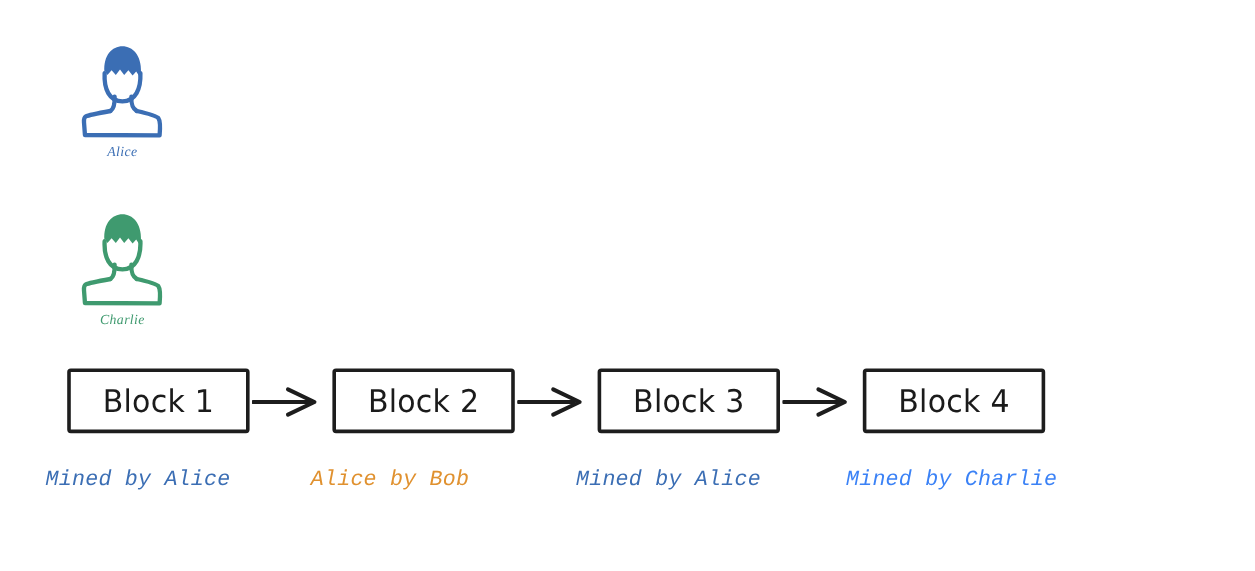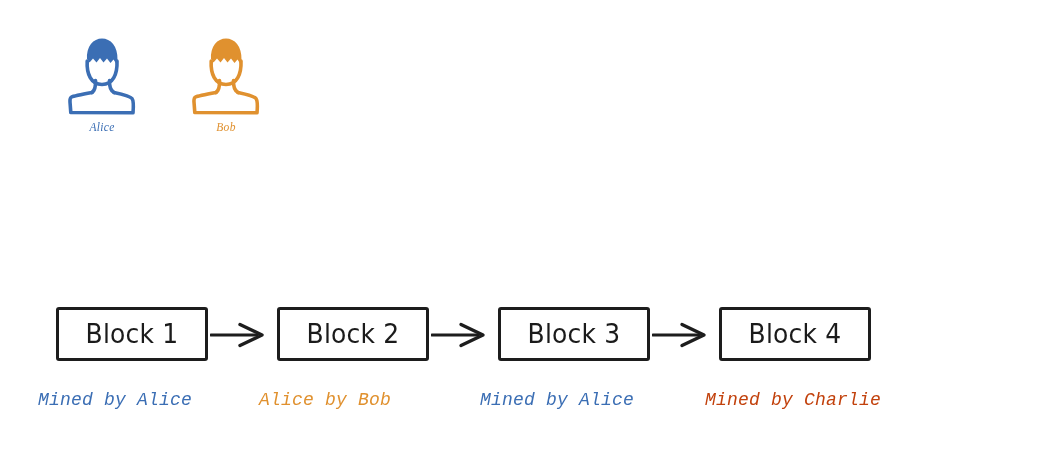--- a/index.html
+++ b/index.html
@@ -130,27 +130,27 @@
           <path d="M24.2 31 C23.5 44 28 54.5 39 54.5 C50 54.5 54.5 44 54 31" fill="none" stroke="currentColor" stroke-width="3.6" stroke-linecap="round"></path>
           <path d="M32.5 50.5 C32.8 57 32 60.5 29 62.5" fill="none" stroke="currentColor" stroke-width="3.6" stroke-linecap="round"></path>
           <path d="M46.5 50.5 C46.2 57.5 47.5 60.5 51 62.5" fill="none" stroke="currentColor" stroke-width="3.6" stroke-linecap="round"></path>
           <path d="M29 62.5 C18 64.5 10.5 66 8.5 67 C7 67.8 6.8 69 7 72 L7.8 82.5 L70 82.8
                    C70.6 76 70.5 70.5 69 68.5 C67.5 66.6 60 64.5 51 62.5" fill="none" stroke="currentColor" stroke-width="3.6" stroke-linejoin="round" stroke-linecap="round"></path>
         </g>
       </svg>
       <div class="miner-name" style="color: rgb(59, 110, 180);">Alice</div>
     </div>
 
-    <div class="miner miner-r0 miner-c1" style="color: rgb(224, 145, 47);">
+
+    <div class="miner miner-r1 miner-c0" style="color: rgb(63, 154, 111);">
       <svg class="avatar-svg" viewBox="0 0 78 90">
         <use href="#av0"></use>
       </svg>
-      <div class="miner-name" style="color: rgb(224, 145, 47);">Bob</div>
+      <div class="miner-name" style="color: rgb(63, 154, 111);">Charlie</div>
     </div>
-
 
 
   </div>
 
   <div class="chain">
 
     <div class="block-cell" style="left:42px;">
       <div class="block-box" style="border-color: rgb(29, 29, 29);">
         <span class="block-label">Block 1</span>
       </div>
@@ -180,17 +180,17 @@
       <svg class="arrow-svg" style="left:168px;" viewBox="0 0 62 26">
         <path d="M1 13 L47 13" fill="none" stroke="#1d1d1d" stroke-width="3.2" stroke-linecap="round"></path>
         <path d="M30 2.5 L52 13 L30 23.5" fill="none" stroke="#1d1d1d" stroke-width="3.4" stroke-linecap="round" stroke-linejoin="round"></path>
       </svg>
     </div>
 
     <div class="block-cell" style="left:705px;">
       <div class="block-box" style="border-color: rgb(29, 29, 29); text-align: center;">
         <span class="block-label">Block 4</span>
       </div>
-      <div class="block-caption" style="left: 0px; color: #c2410c;">Mined by Charlie</div>
+      <div class="block-caption" style="left: 0px; color: #3b82f6;">Mined by Charlie</div>
     </div>
 
   </div>
 </div>
 
 </body></html>

